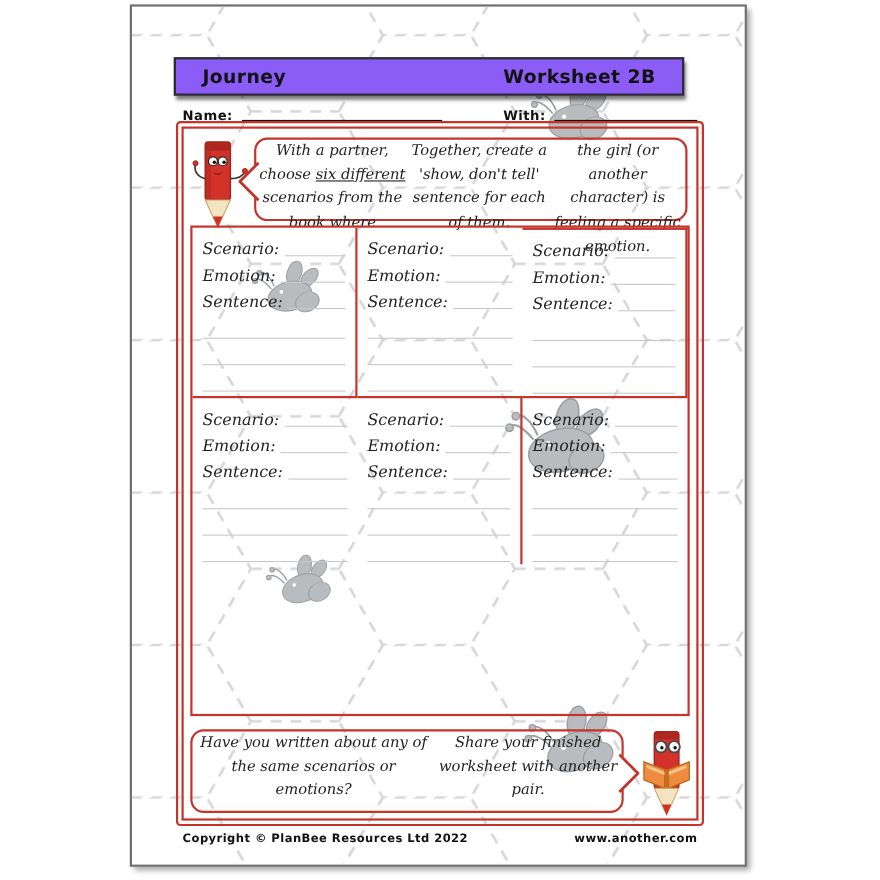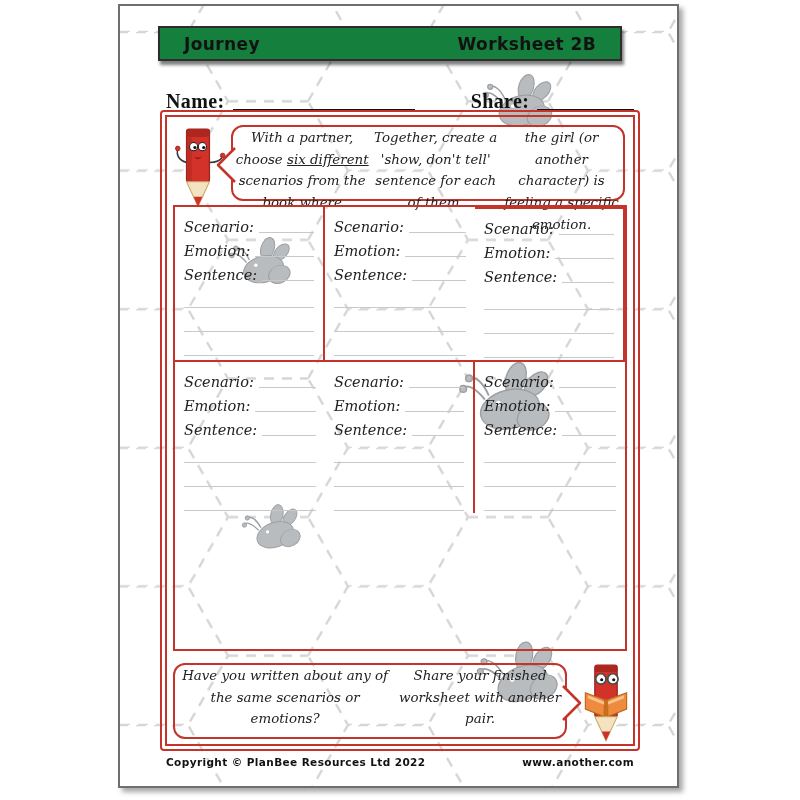--- a/index.html
+++ b/index.html
@@ -10,33 +10,33 @@
           background:#ffffff; border:2px solid #6f6f6f;
           box-shadow:4px 4px 5px rgba(0,0,0,.35); }
 
   .hexbg { position:absolute; left:0; top:0; z-index:0; }
   .bee-layer { position:absolute; left:0; top:0; width:100%; height:100%; z-index:1; }
   .bee { position:absolute; }
 
   .content { position:absolute; left:0; top:0; width:100%; height:100%; z-index:2; }
 
   
-  .header-box { position:absolute; left:38px; top:20px; width:464px; height:35px;
-                background:#15803d; border:2px solid #2d2d2d;
+  .header-box { position:absolute; left:38px; top:46px; width:464px; height:35px;
+                background:#8b5cf6; border:2px solid #2d2d2d;
                 box-shadow:2px 4px 3px rgba(0,0,0,.5);
                 display:flex; align-items:center; justify-content:space-between;
                 padding:0 24px; }
   .marker { font-family:"DejaVu Sans", sans-serif; font-weight:bold; color:#121212;
             letter-spacing:.4px; }
   .header-box .marker { font-size:17px; }
 
   
   .name-row { position:absolute; left:46px; top:83px; width:468px; height:22px;
               display:flex; align-items:flex-end; }
-  .name-row .flabel { font-size:20px; margin-right:8px; line-height:1;font-family:Liberation Serif, serif; }
+  .name-row .flabel { font-size:12px; margin-right:8px; line-height:1; }
   .ink-line { border-bottom:2px solid #111; height:18px; }
   .ink-line.name { width:182px; margin-right:56px; }
   .ink-line.date { flex:1; }
   .fvalue { font-size:13px; }
 
   
   .red-box { position:absolute; left:40px; top:104px; width:480px; height:641px;
              border:7px double #c5342b; border-radius:4px; }
 
   
@@ -126,21 +126,21 @@
   <div class="content">
 
     <div class="header-box">
       <span class="marker">Journey</span>
       <span class="marker">Worksheet 2B</span>
     </div>
 
     <div class="name-row">
       <span class="marker flabel">Name:</span>
       <span class="ink-line name"><span class="fvalue"></span></span>
-      <span class="marker flabel">Share:</span>
+      <span class="marker flabel">With:</span>
       <span class="ink-line date"><span class="fvalue"></span></span>
     </div>
 
     <div class="red-box">
 
       <svg class="pencil pencil-top" viewBox="0 0 60 100">
         <rect x="17" y="8" width="26" height="60" rx="3" fill="#d2322a" stroke="#9e241d" stroke-width="1.5"></rect>
         <rect x="17" y="8" width="26" height="9" rx="3" fill="#ae271f"></rect>
         <rect x="18" y="17" width="5" height="51" fill="#b52a21" opacity="0.7"></rect>
         <path d="M17,46 C9,44 5,38 7,31" stroke="#3a3a3a" stroke-width="1.8" fill="none"></path>

